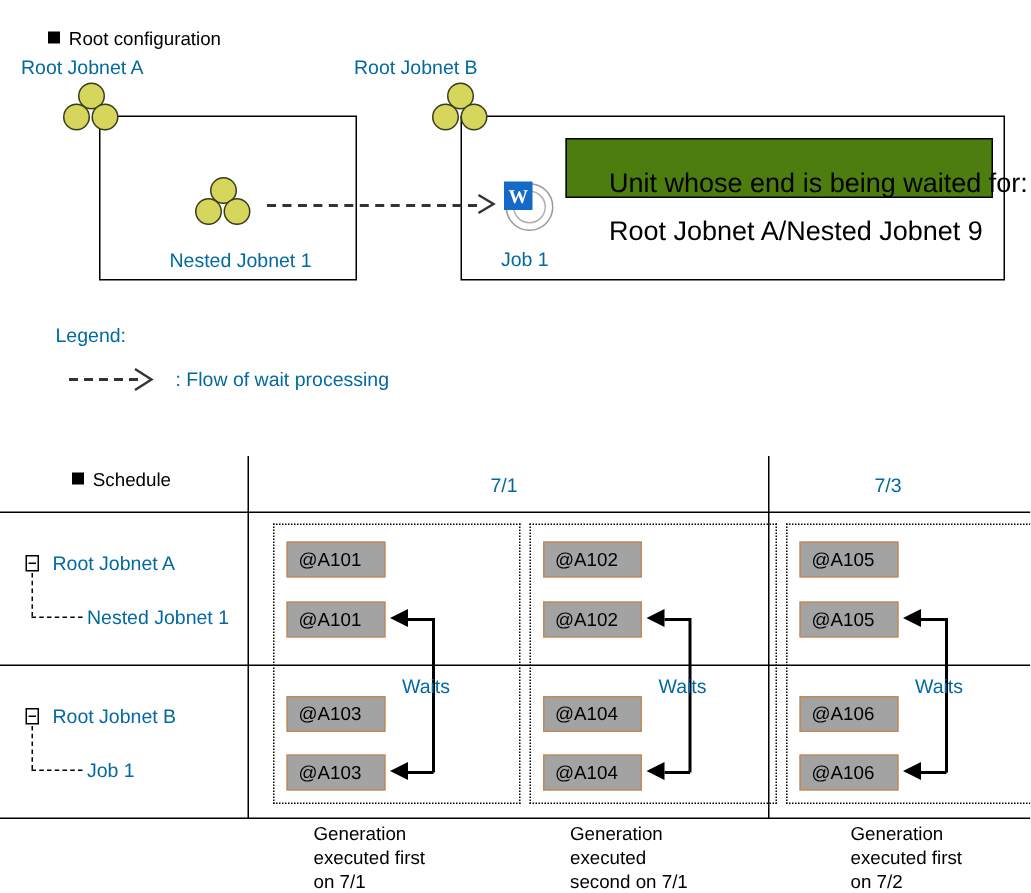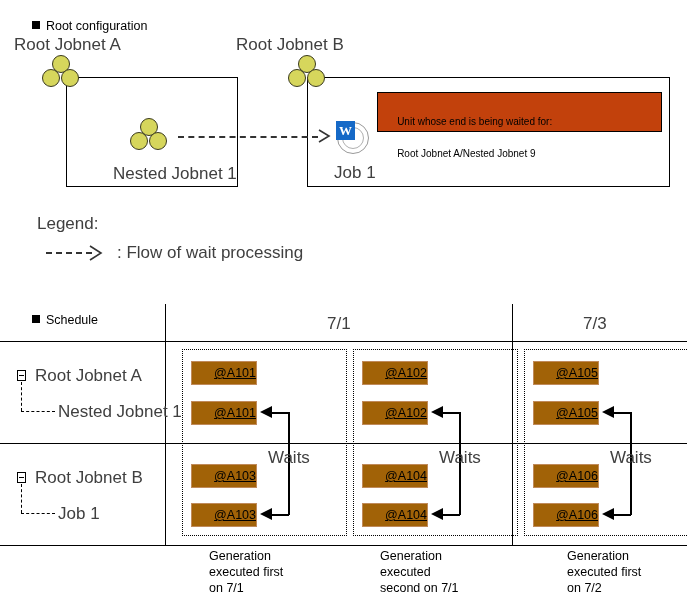--- a/index.html
+++ b/index.html
@@ -14,23 +14,23 @@
   }
   #root {
     position: relative;
     width: 687px;
     height: 595px;
     overflow: hidden;
     background: #ffffff;
   }
   .abs { position: absolute; }
   .txt {
-    font-size: 17px;
+    font-size: 13px;
     line-height: 15px;
-    color: #404040;
+    color: #0369a1;
     white-space: pre;
   }
   .section-title {
     font-size: 12.5px;
     line-height: 15px;
     white-space: pre;
   }
   .sq-bullet {
     display: inline-block;
     width: 8px;
@@ -41,24 +41,24 @@
   }
 
   
   .unit-box {
     border: 1px solid #000;
     background: transparent;
     box-sizing: border-box;
   }
   .callout-box {
     border: 1px solid #000;
-    background: #c2410c;
+    background: #4d7c0f;
     box-sizing: border-box;
     padding: 5px 8px 17px 8px;
-    font-size: 10px;
+    font-size: 18px;
     line-height: 16px;
     white-space: pre;
   }
 
   
   .jobnet-icon { position: absolute; width: 38px; height: 34px; }
   .jobnet-icon i {
     position: absolute;
     width: 18px; height: 18px;
     border-radius: 50%;
@@ -112,30 +112,29 @@
   .hline { position: absolute; background: #000; height: 1px; }
   .vline { position: absolute; background: #000; width: 1px; }
 
   .gen-group {
     position: absolute;
     border: 1.5px dotted #000;
     box-sizing: border-box;
   }
   .gbox {
     position: absolute;
-    background: #a16207;
+    background: #a3a3a3;
     border: 1px solid #c08a5a;
     box-sizing: border-box;
     font-size: 12.5px;
     line-height: 22px;
     height: 24px;
-    text-align: right;
+    text-align: left;
     padding-left: 7px;
     white-space: pre;
-    text-decoration: underline;
   }
 
   .tree-icon {
     position: absolute;
     width: 9px; height: 11px;
     border: 1px solid #000;
     box-sizing: border-box;
     background: #fff;
   }
   .tree-icon:after {
@@ -226,21 +225,21 @@
   </div>
 
   <div class="abs txt" style="left:37px; top:216px;">Legend:</div>
 
   <div class="abs" style="left:46px; top:252px; width:46px; height:0; border-top:2px dashed #333;"></div>
   <svg class="open-arrow" style="left:88px; top:243px;" width="20" height="20">
     <polyline points="2,3 13,10 2,17" fill="none" stroke="#333" stroke-width="1.6"></polyline>
   </svg>
   <div class="abs txt" style="left:117px; top:245px;">: Flow of wait processing</div>
 
-  <div class="abs section-title" style="left:18px; top:298px;">
+  <div class="abs section-title" style="left:34px; top:298px;">
     <span class="sq-bullet"></span><span>Schedule</span>
   </div>
 
   <div class="abs txt" style="left:327px; top:316px;">7/1</div>
   <div class="abs txt" style="left:583px; top:316px;">7/3</div>
 
   <div class="vline" style="left:165px; top:304px; height:242px;"></div>
   <div class="vline" style="left:512px; top:304px; height:242px;"></div>
 
   <div class="hline" style="left:0px; top:341px; width:687px;"></div>

